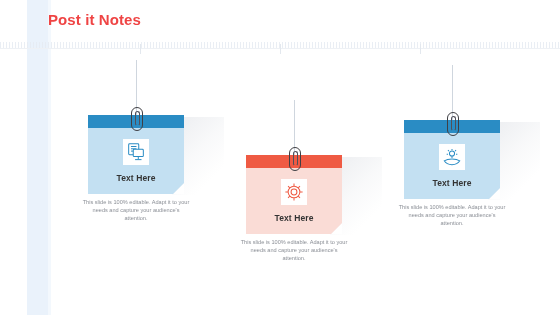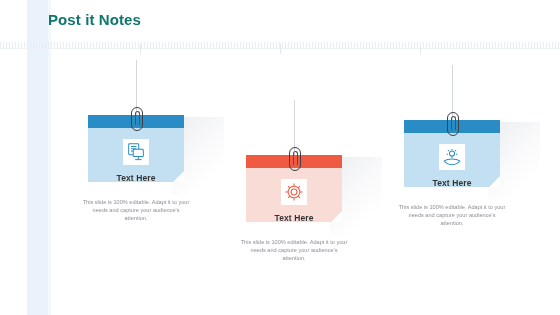--- a/index.html
+++ b/index.html
@@ -39,21 +39,21 @@
   .header{
     position:absolute;
     left:0;top:0;
     width:560px;height:41px;
   }
   .page-title{
     position:absolute;
     left:48px;top:11px;
     font-size:15px;
     font-weight:bold;
-    color:#0f766e;
+    color:#ef4444;
     letter-spacing:.1px;
     white-space:nowrap;
   }
 
   
   .ruler{
     position:absolute;
     left:0;top:42px;
     width:560px;height:7px;
     background:
@@ -118,21 +118,21 @@
     left:0;top:0;
     width:100%;
   }
   .card-top{
     width:100%;
     height:13px;
   }
   .card-face{
     position:relative;
     width:100%;
-    height:54px;
+    height:66px;
   }
   
   .card-fold{
     position:absolute;
     right:0;bottom:0;
     width:0;height:0;
     border-left:11px solid transparent;
     border-bottom:11px solid #ffffff;
   }
   .card-fold-shade{

